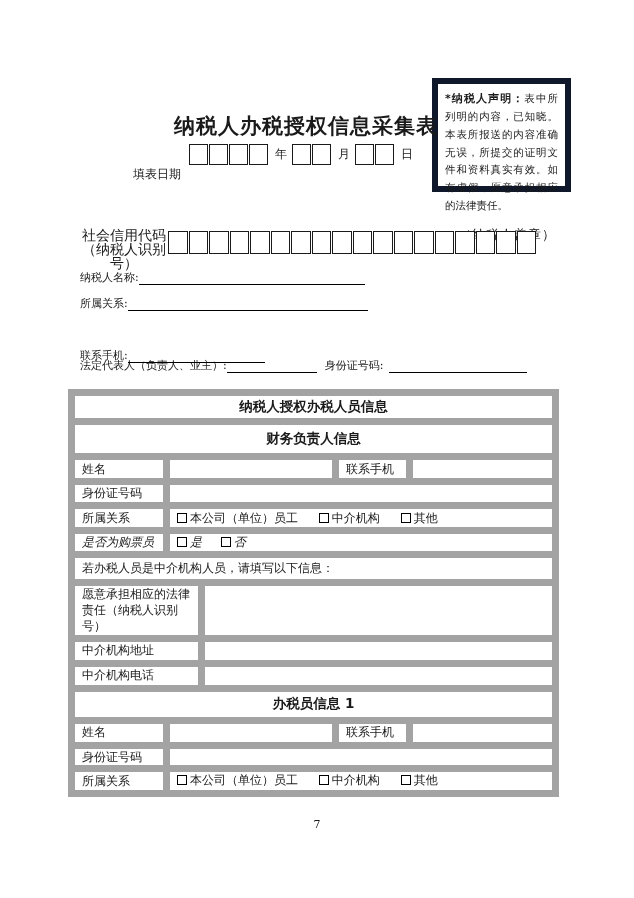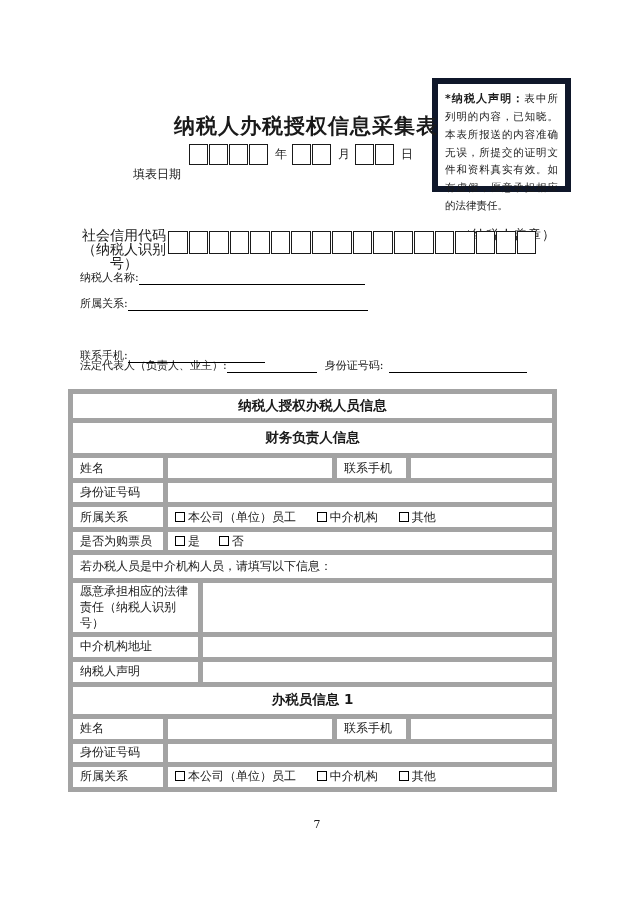--- a/index.html
+++ b/index.html
@@ -112,21 +112,21 @@
   table.main-table {
     position: absolute;
     left: 68px; top: 389px;
     width: 484px;
     border-collapse: collapse;
     table-layout: fixed;
     font-size: 12px;
     border: 1.5px solid #000;
   }
   table.main-table td {
-    border: 5px solid #a3a3a3;
+    border: 7px solid #a3a3a3;
     vertical-align: middle;
     padding: 0 0 0 7px;
     overflow: hidden;
   }
   tr.h1 td, tr.h2 td {
     font-family: "DejaVu Sans", "Liberation Sans", sans-serif;
     font-weight: bold;
     font-size: 13.5px;
     text-align: center;
     padding: 0;
@@ -249,40 +249,40 @@
       <td colspan="4"></td>
     </tr>
     <tr style="height:25px;">
       <td class="lbl">所属关系</td>
       <td colspan="4">
         <span class="opt"><span class="cb"></span><span>本公司（单位）员工</span></span>
         <span class="opt"><span class="cb"></span><span>中介机构</span></span>
         <span class="opt"><span class="cb"></span><span>其他</span></span>
       </td>
     </tr>
-    <tr style="height:23px;">
+    <tr style="height:23px;font-style:italic;">
       <td class="lbl">是否为购票员</td>
       <td colspan="4">
         <span class="opt-tight"><span class="cb"></span><span>是</span></span>
         <span class="opt-tight"><span class="cb"></span><span>否</span></span>
       </td>
     </tr>
     <tr style="height:28px;">
       <td colspan="5">若办税人员是中介机构人员，请填写以下信息：</td>
     </tr>
     <tr style="height:39px;">
       <td colspan="2" class="lbl">愿意承担相应的法律责任（纳税人识别号）</td>
       <td colspan="3"></td>
     </tr>
     <tr style="height:25px;">
       <td colspan="2" class="lbl">中介机构地址</td>
       <td colspan="3"></td>
     </tr>
     <tr style="height:25px;">
-      <td colspan="2" class="lbl">纳税人声明</td>
+      <td colspan="2" class="lbl">中介机构电话</td>
       <td colspan="3"></td>
     </tr>
     <tr class="h2" style="height:32px;">
       <td colspan="5">办税员信息 1</td>
     </tr>
     <tr style="height:25px;">
       <td class="lbl">姓名</td>
       <td colspan="2"></td>
       <td class="lbl">联系手机</td>
       <td></td>

